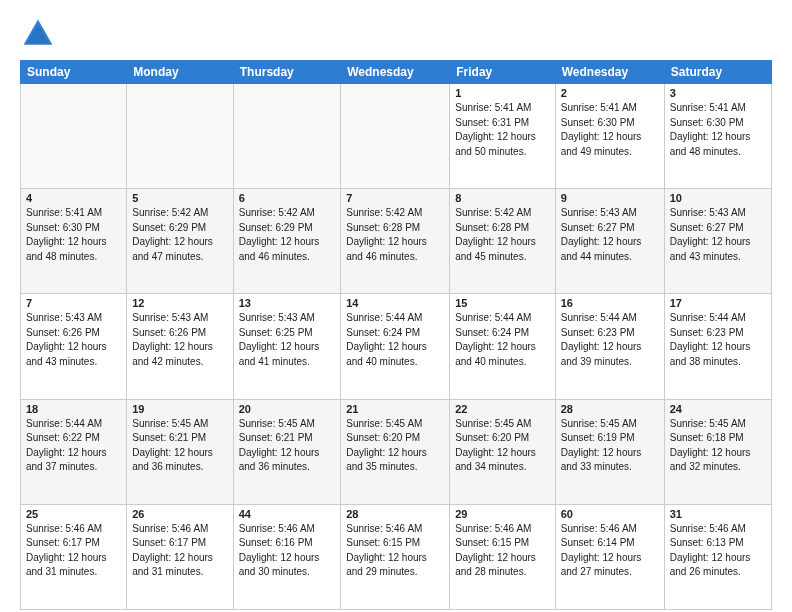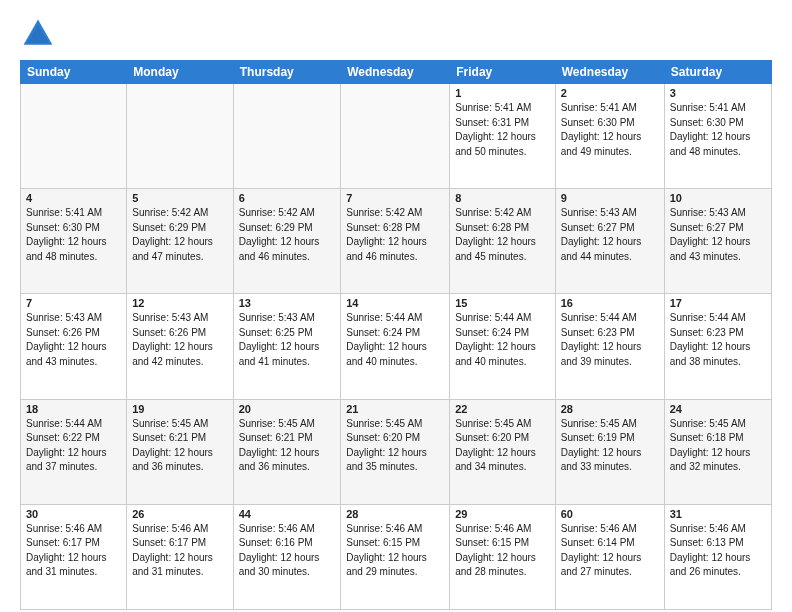--- a/index.html
+++ b/index.html
@@ -311,21 +311,21 @@
           <td>
             <span class="day-num">24</span>
             <div class="day-info" style="white-space: pre-line;">Sunrise: 5:45 AM
 Sunset: 6:18 PM
 Daylight: 12 hours
 and 32 minutes.</div>
           </td>
         </tr>
         <tr>
           <td>
-            <span class="day-num">30</span>
+            <span class="day-num">25</span>
             <div class="day-info" style="white-space: pre-line;">Sunrise: 5:46 AM
 Sunset: 6:17 PM
 Daylight: 12 hours
 and 31 minutes.</div>
           </td>
           <td>
             <span class="day-num">26</span>
             <div class="day-info" style="white-space: pre-line;">Sunrise: 5:46 AM
 Sunset: 6:17 PM
 Daylight: 12 hours

